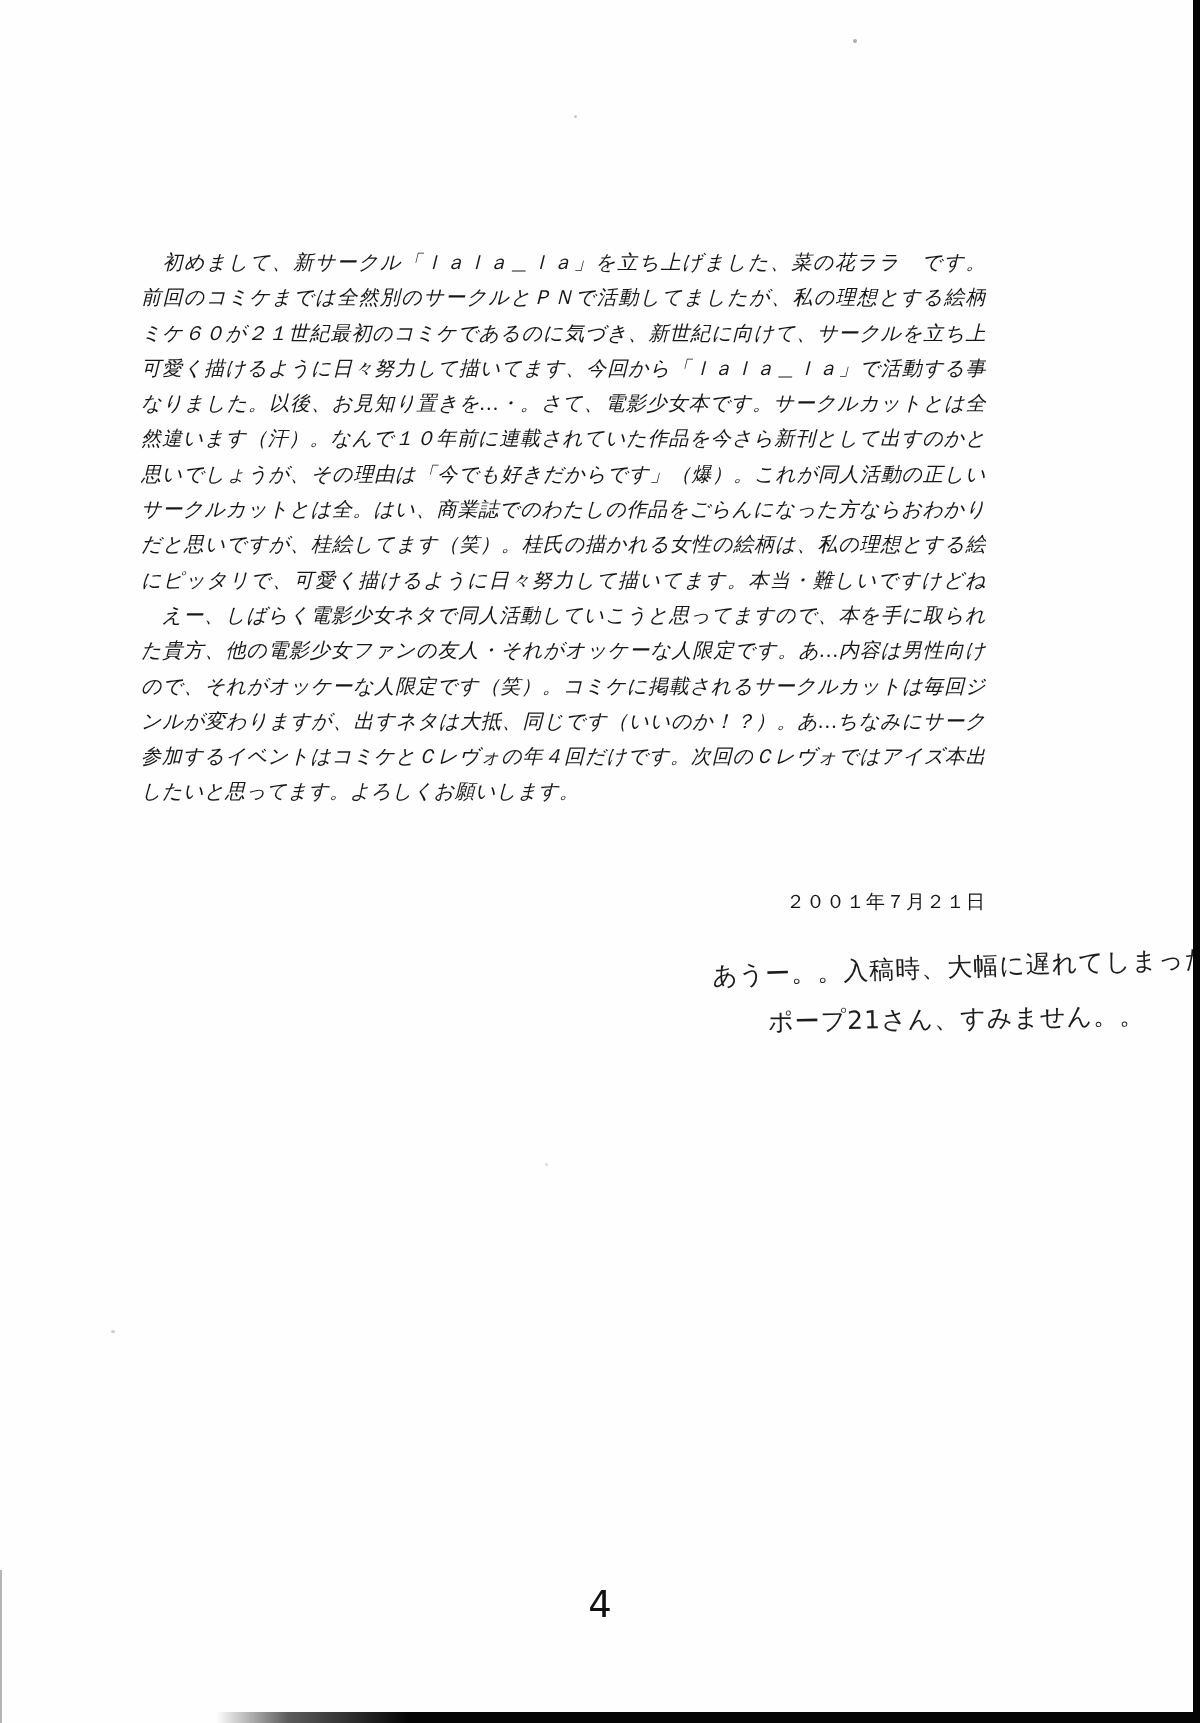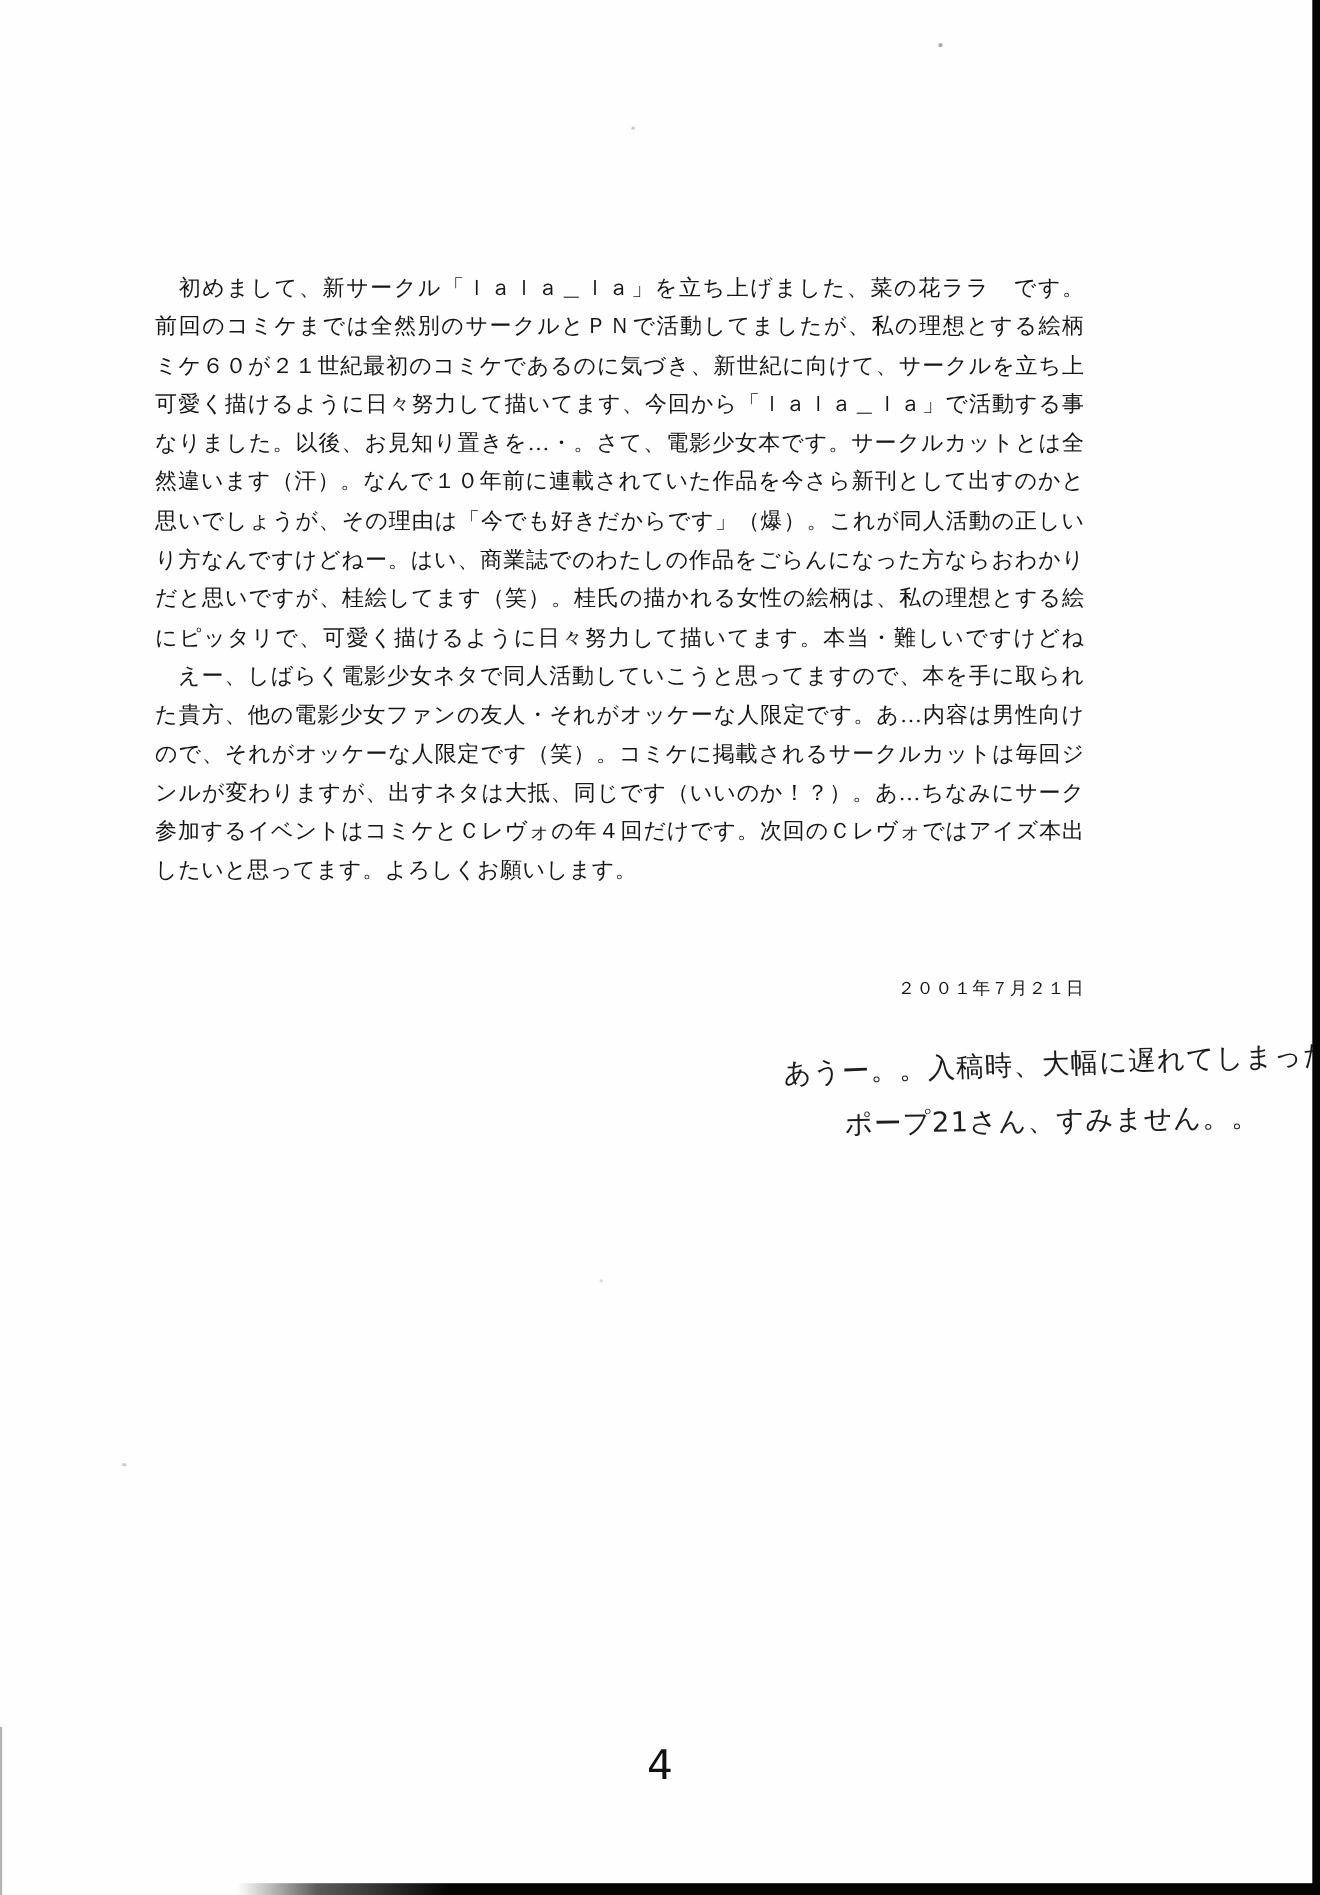--- a/index.html
+++ b/index.html
@@ -18,40 +18,41 @@
   }
   
   .body-text {
     position: absolute;
     left: 141px;
     top: 245px;
     width: 845px;
     font-size: 20px;
     line-height: 35.3px;
     letter-spacing: 0.5px;
+    font-style: italic;
   }
   .body-text .line {
     text-align: justify;
     text-align-last: justify;
     height: 35.3px;
     overflow: hidden;
     white-space: normal;
   }
   .body-text .line.short {
     text-align: right;
     text-align-last: left;
   }
   
   .date-line {
     position: absolute;
     left: 141px;
     top: 889px;
     width: 845px;
     text-align: right;
-    font-size: 16px;
+    font-size: 19px;
     letter-spacing: 1px;
   }
   
   .handwriting {
     position: absolute;
     font-family: "DejaVu Sans", sans-serif;
     color: #1c1c1c;
     font-size: 25px;
     letter-spacing: 1px;
     white-space: nowrap;
@@ -123,21 +124,21 @@
 <div class="sheet">
 
   <div class="body-text">
     <div class="line">　初めまして、新サークル「ｌａｌａ＿ｌａ」を立ち上げました、菜の花ララ　です。</div>
     <div class="line">前回のコミケまでは全然別のサークルとＰＮで活動してましたが、私の理想とする絵柄</div>
     <div class="line">ミケ６０が２１世紀最初のコミケであるのに気づき、新世紀に向けて、サークルを立ち上</div>
     <div class="line">可愛く描けるように日々努力して描いてます、今回から「ｌａｌａ＿ｌａ」で活動する事と</div>
     <div class="line">なりました。以後、お見知り置きを…・。さて、電影少女本です。サークルカットとは全</div>
     <div class="line">然違います（汗）。なんで１０年前に連載されていた作品を今さら新刊として出すのかとお</div>
     <div class="line">思いでしょうが、その理由は「今でも好きだからです」（爆）。これが同人活動の正しいあ</div>
-    <div class="line">り方なんですけどねー。はい、商業誌でのわたしの作品をごらんになった方ならおわかり</div>
+    <div class="line">サークルカットとは全。はい、商業誌でのわたしの作品をごらんになった方ならおわかり</div>
     <div class="line">だと思いですが、桂絵してます（笑）。桂氏の描かれる女性の絵柄は、私の理想とする絵柄</div>
     <div class="line">にピッタリで、可愛く描けるように日々努力して描いてます。本当・難しいですけどねー。</div>
     <div class="line">　えー、しばらく電影少女ネタで同人活動していこうと思ってますので、本を手に取られ</div>
     <div class="line">た貴方、他の電影少女ファンの友人・それがオッケーな人限定です。あ…内容は男性向けな</div>
     <div class="line">ので、それがオッケーな人限定です（笑）。コミケに掲載されるサークルカットは毎回ジャ</div>
     <div class="line">ンルが変わりますが、出すネタは大抵、同じです（いいのか！？）。あ…ちなみにサークル</div>
     <div class="line">参加するイベントはコミケとＣレヴォの年４回だけです。次回のＣレヴォではアイズ本出</div>
     <div class="line short">したいと思ってます。よろしくお願いします。</div>
   </div>
 

